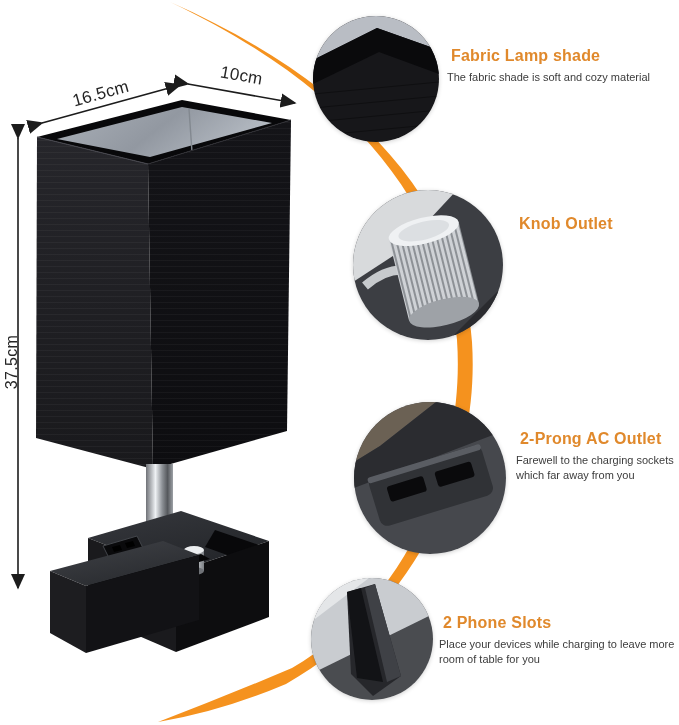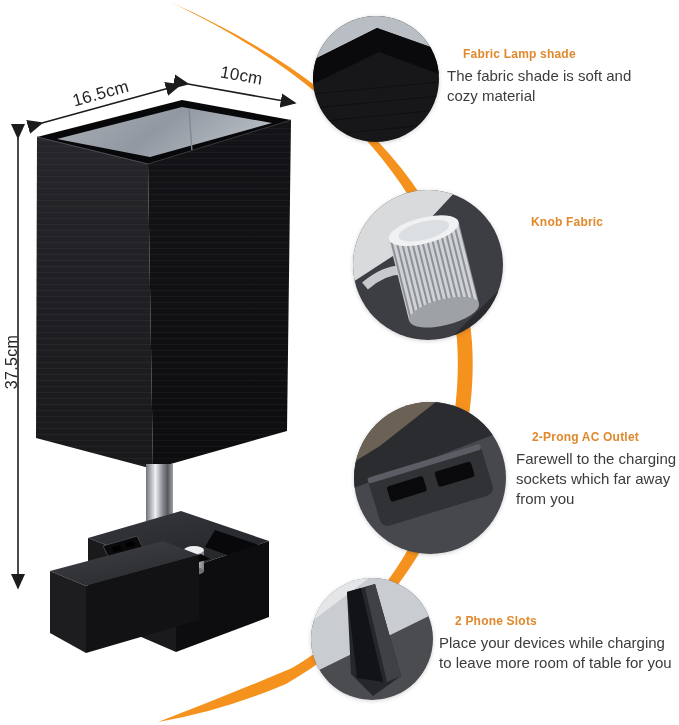--- a/index.html
+++ b/index.html
@@ -22,25 +22,25 @@
     position:absolute;border-radius:50%;overflow:hidden;
     box-shadow:0 1px 4px rgba(0,0,0,.18);
   }
   .c1{left:313px;top:16px;width:126px;height:126px;}
   .c2{left:353px;top:190px;width:150px;height:150px;}
   .c3{left:354px;top:402px;width:152px;height:152px;}
   .c4{left:311px;top:578px;width:122px;height:122px;}
   
   .callout{position:absolute;}
   .callout h3{
-    margin:0 0 5px 16px;font-size:12px;font-weight:bold;color:#E0892C;
+    margin:0 0 5px 4px;font-size:16px;font-weight:bold;color:#E0892C;
     white-space:nowrap;letter-spacing:.2px;
   }
   .callout p{
-    margin:0;font-size:15px;line-height:1.32;color:#3C3C3C;
+    margin:0;font-size:11px;line-height:1.32;color:#3C3C3C;
   }
   .t1{left:447px;top:47px;width:212px;}
   .t2{left:515px;top:215px;width:164px;}
   .t3{left:516px;top:430px;width:170px;}
   .t4{left:439px;top:614px;width:242px;}
 </style>
 </head>
 <body>
 
 <div class="canvas">
@@ -211,21 +211,21 @@
       <polygon points="64,6 90,98 76,104 54,10" fill="#3f4146"></polygon>
     </svg>
   </div>
 
   <div class="callout t1">
     <h3>Fabric Lamp shade</h3>
     <p>The fabric shade is soft and cozy material</p>
   </div>
 
   <div class="callout t2">
-    <h3>Knob Fabric</h3>
+    <h3>Knob Outlet</h3>
   </div>
 
   <div class="callout t3">
     <h3>2-Prong AC Outlet</h3>
     <p>Farewell to the charging sockets which far away from you</p>
   </div>
 
   <div class="callout t4">
     <h3>2 Phone Slots</h3>
     <p>Place your devices while charging to leave more room of table for you</p>

